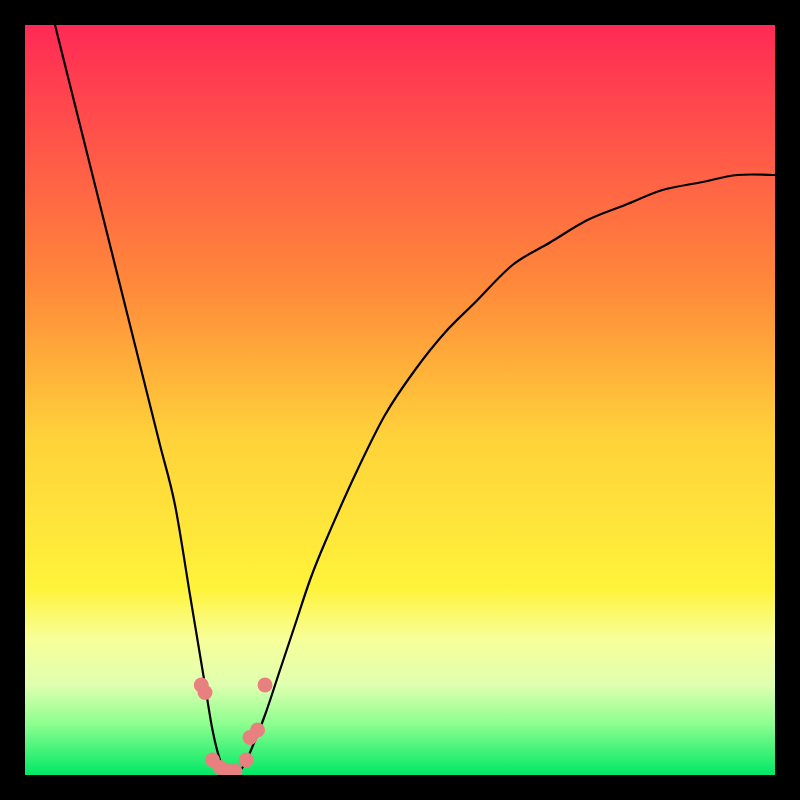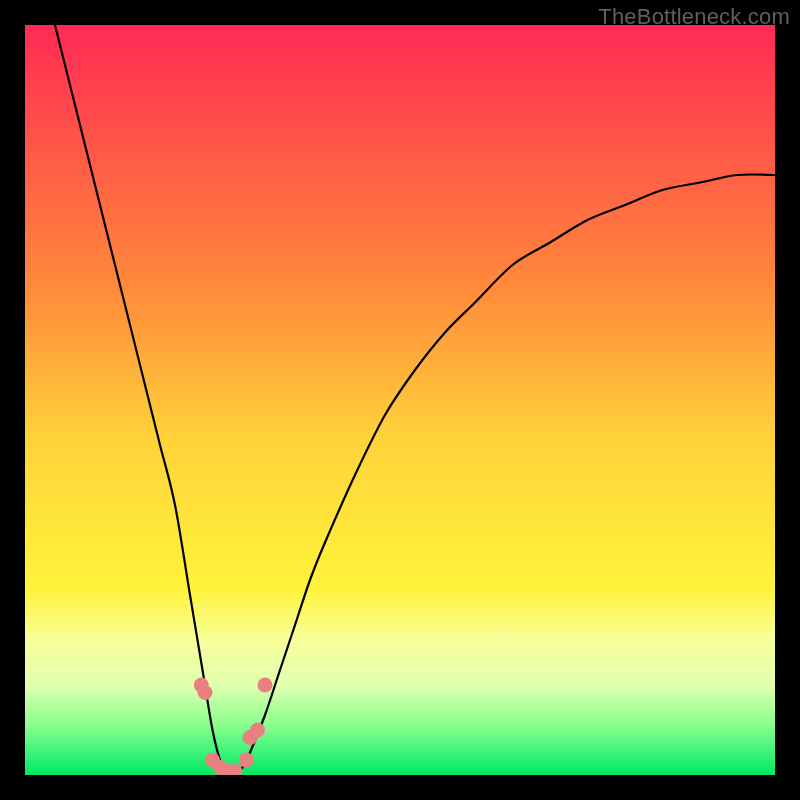--- a/index.html
+++ b/index.html
@@ -33,21 +33,20 @@
     font-size: 22px;
     font-weight: 500;
     color: #5f5f5f;
     letter-spacing: 0.2px;
   }
 </style>
 </head>
 <body>
 
 <div class="frame">
-  <div class="watermark">TheBottleneck.com</div>
   <svg class="plot" viewBox="0 0 750 750">
     <defs>
       <linearGradient id="bg-grad" x1="0" y1="0" x2="0" y2="1">
           <stop offset="0%" stop-color="#ff2a55"></stop>
           <stop offset="35%" stop-color="#ff8a3a"></stop>
           <stop offset="55.00000000000001%" stop-color="#ffd23a"></stop>
           <stop offset="75%" stop-color="#fff33a"></stop>
           <stop offset="82%" stop-color="#f7ff9a"></stop>
           <stop offset="88%" stop-color="#e0ffb0"></stop>
           <stop offset="93%" stop-color="#90ff90"></stop>

